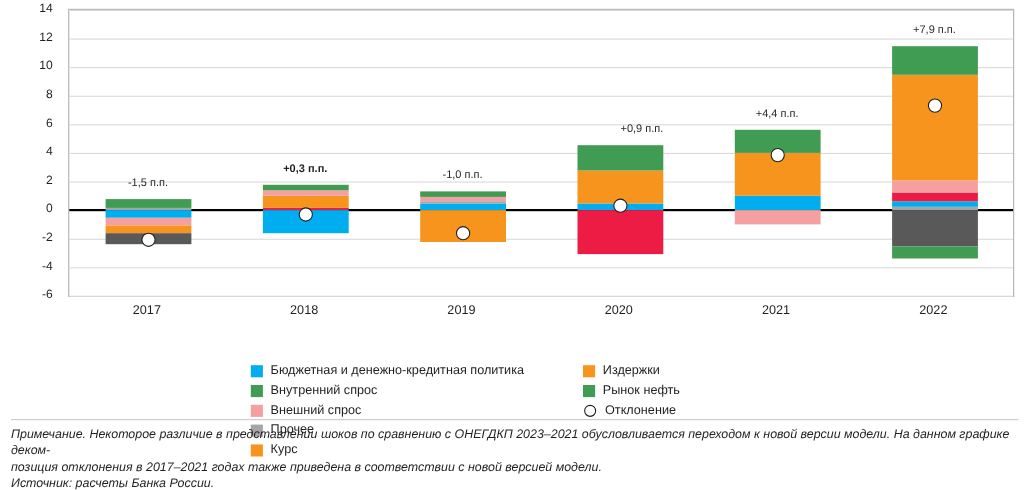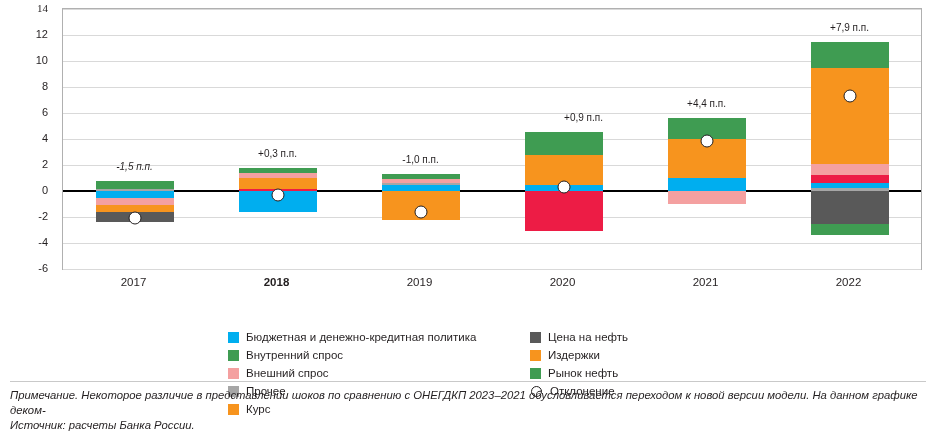--- a/index.html
+++ b/index.html
@@ -106,21 +106,21 @@
       <div class="ytick" style="top: 260px;">-6</div>
       <div class="ytick" style="top: 234px;">-4</div>
       <div class="ytick" style="top: 208px;">-2</div>
       <div class="ytick" style="top: 182px;">0</div>
       <div class="ytick" style="top: 156px;">2</div>
       <div class="ytick" style="top: 130px;">4</div>
       <div class="ytick" style="top: 104px;">6</div>
       <div class="ytick" style="top: 78px;">8</div>
       <div class="ytick" style="top: 52px;">10</div>
       <div class="ytick" style="top: 26px;">12</div>
-      <div class="ytick" style="top: 0px; font-family: Liberation Serif, serif;">14</div>
+      <div class="ytick" style="top: 0px;">14</div>
     </div>
 
   <div id="plot">
       <div class="gridline" style="top: 260px;"></div>
       <div class="gridline" style="top: 234px;"></div>
       <div class="gridline" style="top: 208px;"></div>
       <div class="zeroline" style="top: 181.25px;"></div>
       <div class="gridline" style="top: 156px;"></div>
       <div class="gridline" style="top: 130px;"></div>
       <div class="gridline" style="top: 104px;"></div>
@@ -131,32 +131,32 @@
       <div class="group" style="left: 0px; width: 143px;">
         <div class="barstack" style="top: 0px; bottom: 0px;">
           <div class="seg" style="background: rgb(166, 166, 166); height: 1.95px; top: 180.05px;"></div>
           <div class="seg" style="background: rgb(63, 156, 82); height: 8.45px; top: 171.6px;"></div>
           <div class="seg" style="background: rgb(0, 174, 239); height: 7.15px; top: 182px;"></div>
           <div class="seg" style="background: rgb(244, 160, 160); height: 7.15px; top: 189.15px;"></div>
           <div class="seg" style="background: rgb(247, 148, 30); height: 6.5px; top: 196.3px;"></div>
           <div class="seg" style="background: rgb(89, 89, 89); height: 9.75px; top: 202.8px;"></div>
           <div class="marker" style="top: 196px;"></div>
         </div>
-        <div class="toplabel" style="top: 151.6px; font-style: italic;">-1,5 п.п.</div>
+        <div class="toplabel" style="top: 151.6px;">-1,5 п.п.</div>
       </div>
       <div class="group" style="left: 143px; width: 143px;">
         <div class="barstack" style="top: 0px; bottom: 0px;">
           <div class="seg" style="background: rgb(237, 28, 69); height: 1.95px; top: 180.05px;"></div>
           <div class="seg" style="background: rgb(247, 148, 30); height: 11.05px; top: 169px;"></div>
           <div class="seg" style="background: rgb(244, 160, 160); height: 4.55px; top: 164.45px;"></div>
           <div class="seg" style="background: rgb(63, 156, 82); height: 5.85px; top: 158.6px;"></div>
           <div class="seg" style="background: rgb(0, 174, 239); height: 20.8px; top: 182px;"></div>
           <div class="marker" style="top: 172.6px;"></div>
         </div>
-        <div class="toplabel" style="top: 138.6px;">+0,3 п.п.</div>
+        <div class="toplabel" style="top: 138.6px; font-weight: bold;">+0,3 п.п.</div>
       </div>
       <div class="group" style="left: 286px; width: 143px;">
         <div class="barstack" style="top: 0px; bottom: 0px;">
           <div class="seg" style="background: rgb(0, 174, 239); height: 5.85px; top: 176.15px;"></div>
           <div class="seg" style="background: rgb(166, 166, 166); height: 2.6px; top: 173.55px;"></div>
           <div class="seg" style="background: rgb(244, 160, 160); height: 3.9px; top: 169.65px;"></div>
           <div class="seg" style="background: rgb(63, 156, 82); height: 4.55px; top: 165.1px;"></div>
           <div class="seg" style="background: rgb(247, 148, 30); height: 28.6px; top: 182px;"></div>
           <div class="marker" style="top: 189.5px;"></div>
         </div>
@@ -216,43 +216,40 @@
           <span class="swatch" style="background: rgb(166, 166, 166);"></span>
           <span>Прочее</span>
         </div>
         <div class="legitem">
           <span class="swatch" style="background: rgb(247, 148, 30);"></span>
           <span>Курс</span>
         </div>
       </div>
     <div class="legcol right">
         <div class="legitem">
-          <span class="swatch" style="background: rgb(89, 89, 89);"></span>
-          <span>Цена на нефть</span>
-        </div>
-        <div class="legitem">
           <span class="swatch" style="background: rgb(247, 148, 30);"></span>
           <span>Издержки</span>
         </div>
         <div class="legitem">
           <span class="swatch" style="background: rgb(63, 156, 82);"></span>
           <span>Рынок нефть</span>
         </div>
         <div class="legitem">
           <span class="swatch circle"></span>
           <span>Отклонение</span>
         </div>
       </div>
   </div>
 
   <div id="sep"></div>
 
   <div id="footnote">
     <div>Примечание. Некоторое различие в представлении шоков по сравнению с ОНЕГДКП 2023–2021 обусловливается переходом к новой версии модели. На данном графике деком-</div>
+    <div>позиция отклонения в 2017–2021 годах также приведена в соответствии с новой версией модели.</div>
     <div>Источник: расчеты Банка России.</div>
   </div>
 <div class="xlabel" style="left: 133.5px; top: 276px; transform: translateX(-50%); position: absolute;">2017</div>
-    <div class="xlabel" style="left: 276.5px; top: 276px; transform: translateX(-50%); position: absolute; font-weight: bold;">2018</div>
+    <div class="xlabel" style="left: 276.5px; top: 276px; transform: translateX(-50%); position: absolute;">2018</div>
     <div class="xlabel" style="left: 419.5px; top: 276px; transform: translateX(-50%); position: absolute;">2019</div>
     <div class="xlabel" style="left: 562.5px; top: 276px; transform: translateX(-50%); position: absolute;">2020</div>
     <div class="xlabel" style="left: 705.5px; top: 276px; transform: translateX(-50%); position: absolute;">2021</div>
     <div class="xlabel" style="left: 848.5px; top: 276px; transform: translateX(-50%); position: absolute;">2022</div>
   </div>
 
 </body></html>

